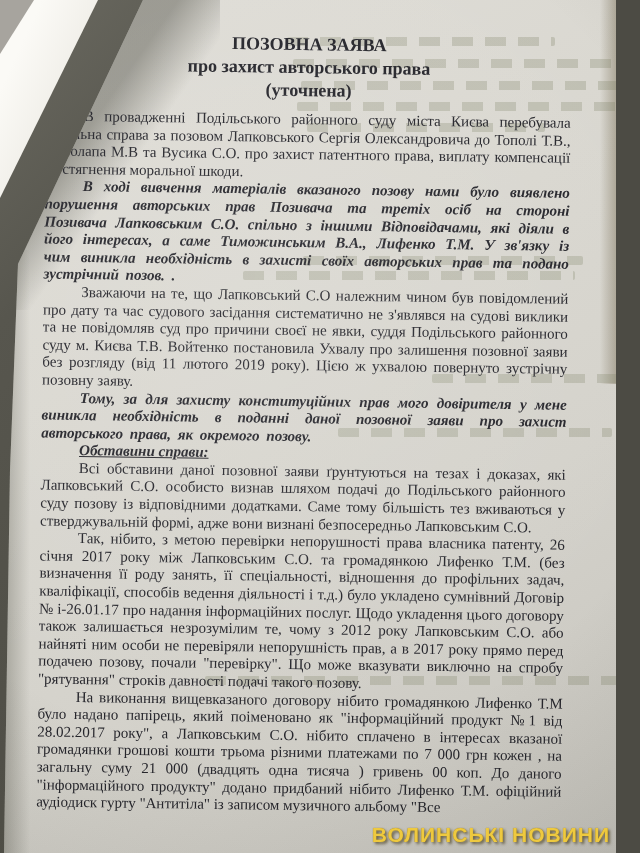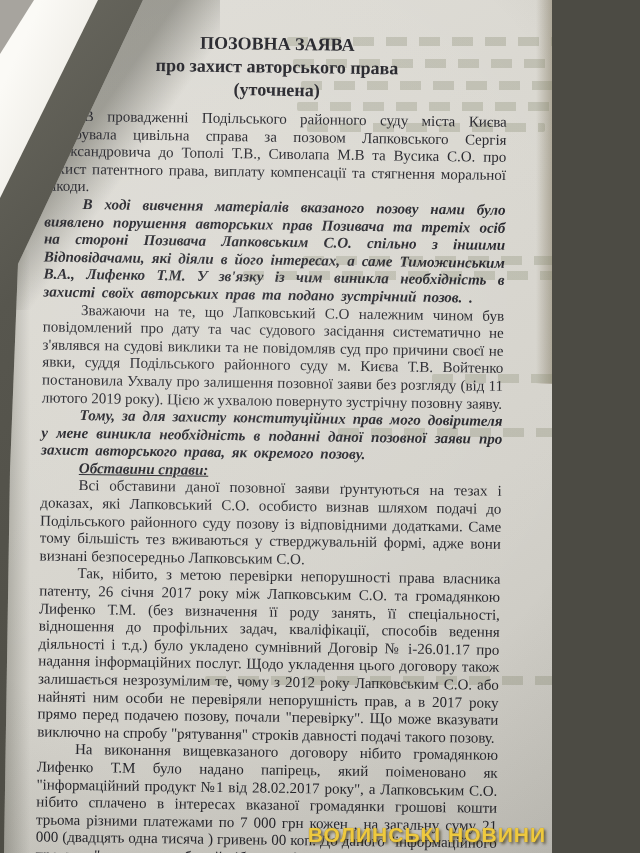--- a/index.html
+++ b/index.html
@@ -1,17 +1,17 @@
 <!DOCTYPE html>
 <html><head>
 <meta charset="utf-8">
 <style>
   html,body{margin:0;padding:0;}
   body{background:#4c4b44;font-family:"Liberation Serif","DejaVu Serif",serif;}
-  .frame{position:relative;width:552px;height:853px;overflow:hidden;
+  .frame{position:relative;width:616px;height:853px;overflow:hidden;
          background:linear-gradient(135deg,#6b6a61 0%,#57564e 22%,#4e4d45 60%,#45443d 100%);}
 
   
   .corner-bg{position:absolute;top:0;left:0;width:70px;height:80px;
              clip-path:polygon(0 0,38px 0,0 56px);background:#a7a49e;}
 
   
   .paper{position:absolute;inset:0;
          background:linear-gradient(150deg,#e0ded8 0%,#dad8d1 35%,#d4d2cb 65%,#c6c4bd 100%);
          clip-path:polygon(143px 0px,631px 0px,640px 330px,640px 853px,4px 853px,10px 470px,18px 264px);}

